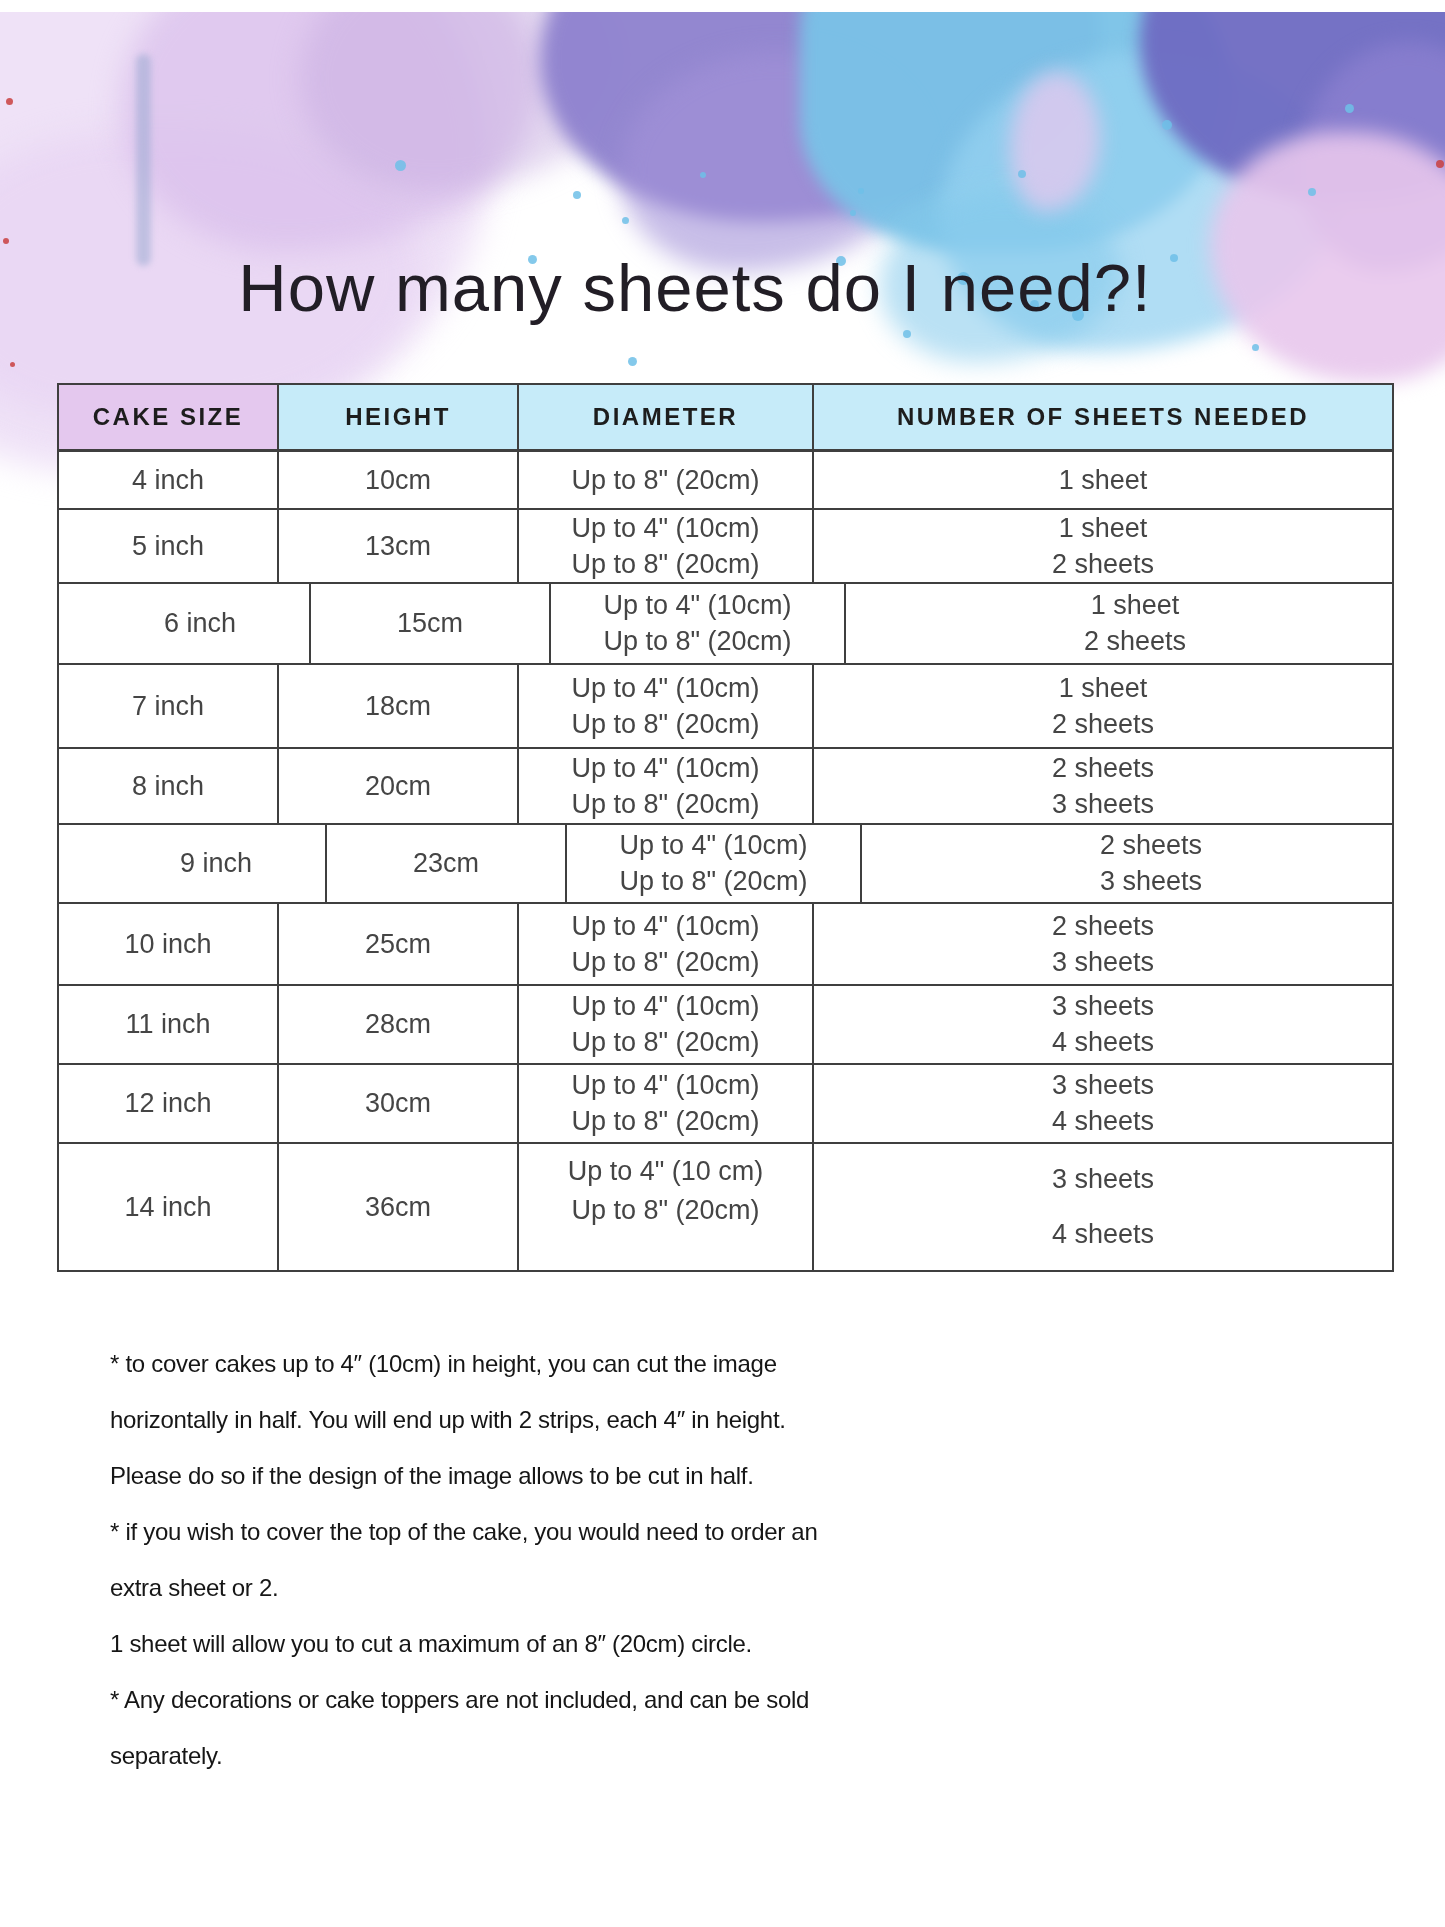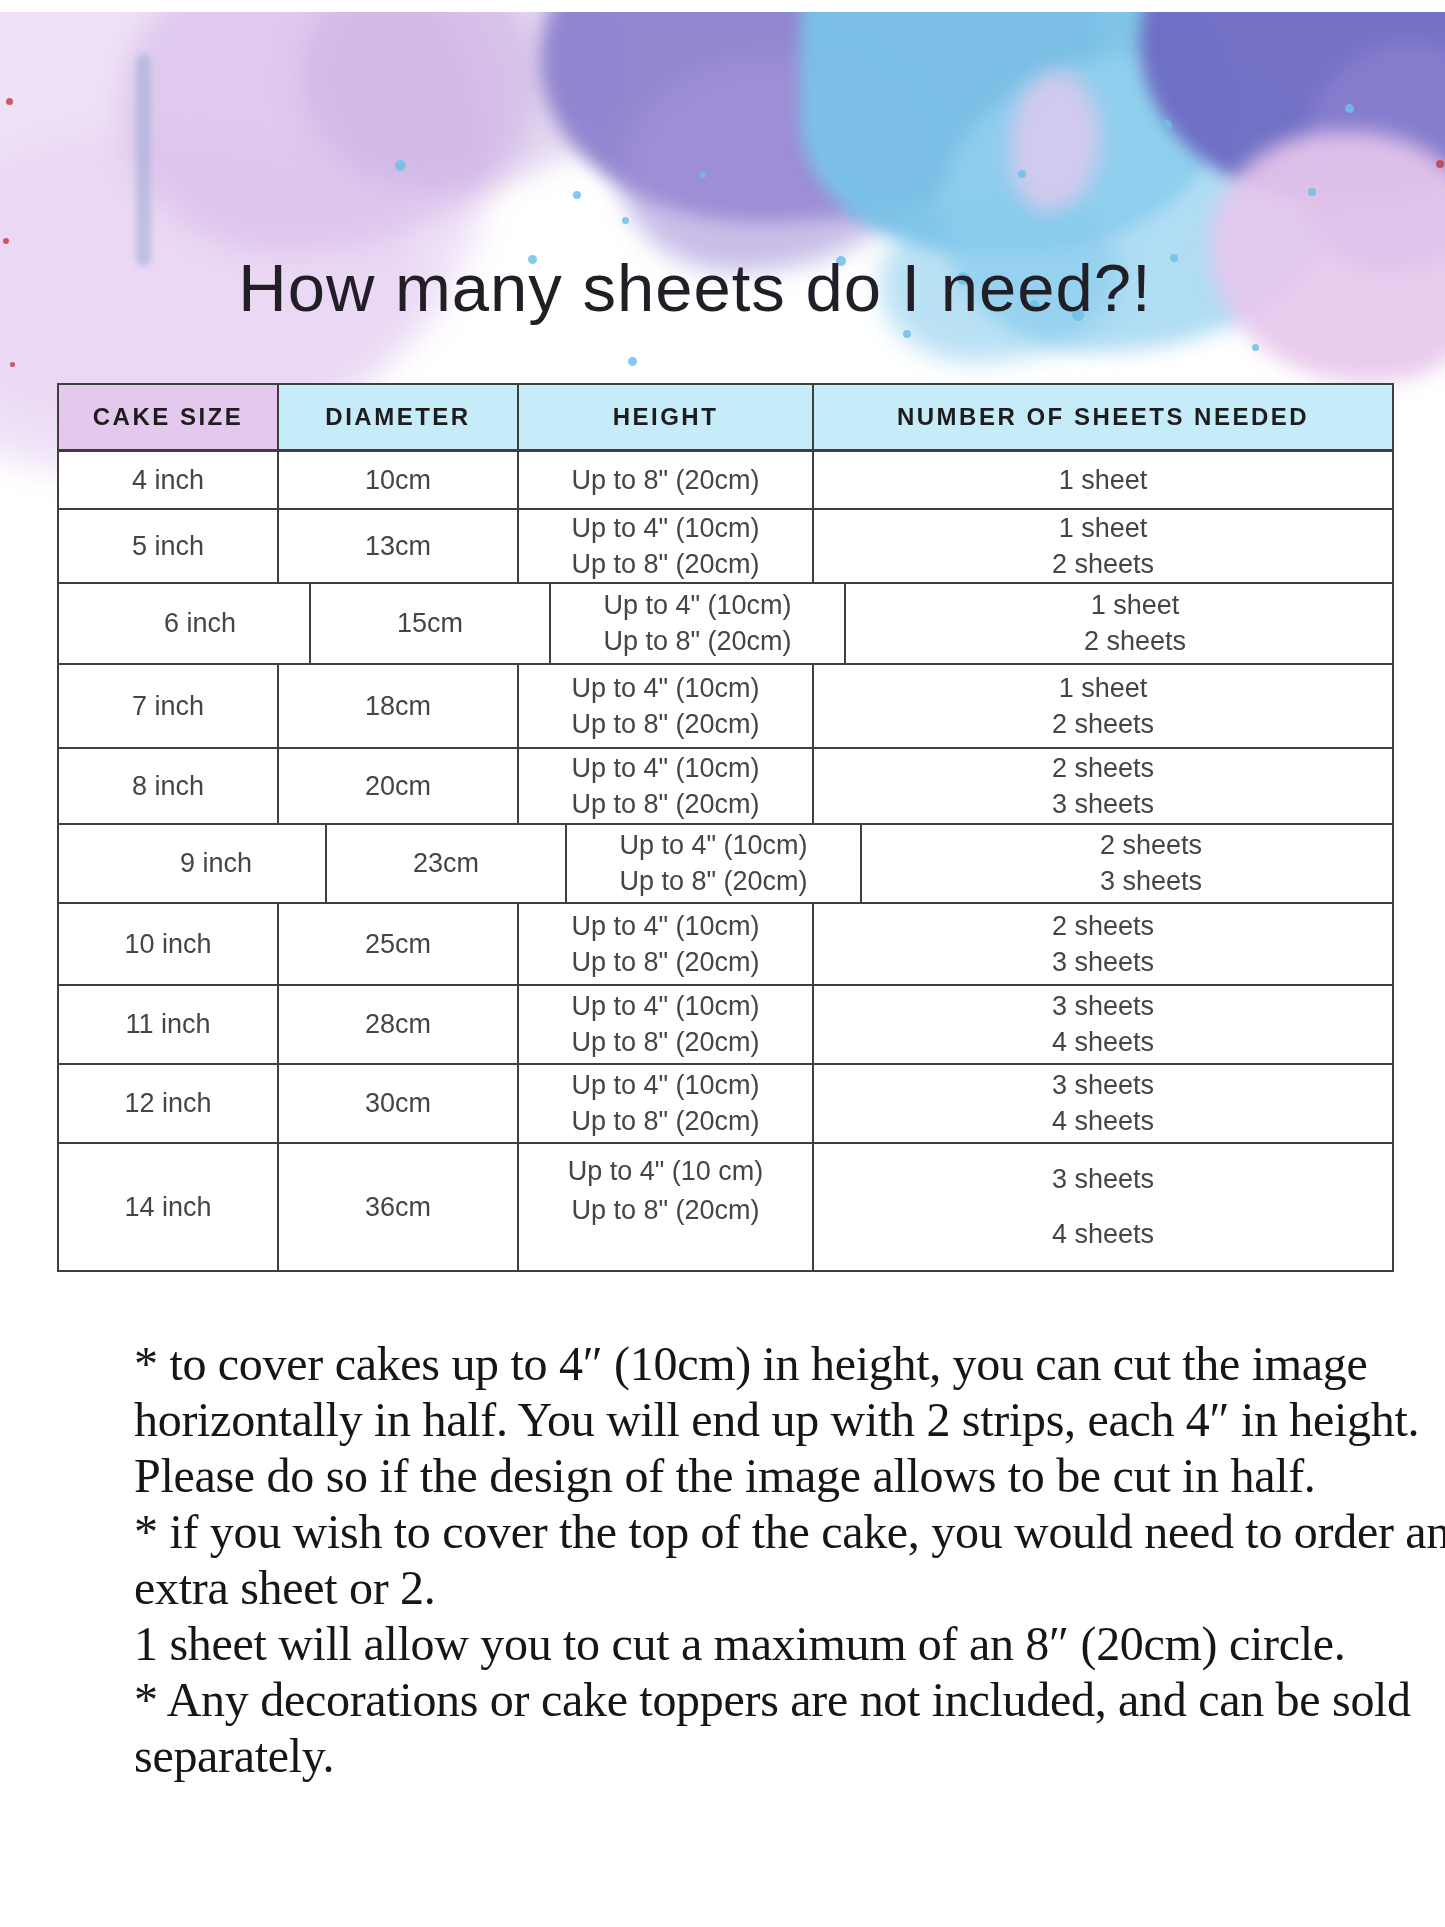--- a/index.html
+++ b/index.html
@@ -63,22 +63,22 @@
   .t-body .t-row:nth-child(6){height:77px;padding-left:48px;}
   .t-body .t-row:nth-child(7){height:80px;}
   .t-body .t-row:nth-child(8){height:77px;}
   .t-body .t-row:nth-child(9){height:77px;}
   .t-body .t-row:nth-child(10){height:126px;}
   .t-body .t-row:nth-child(10) .c-heights{justify-content:flex-start;padding-top:12px;row-gap:8px;}
   .t-body .t-row:nth-child(10) .c-sheets{row-gap:24px;}
   .line{display:block;}
   
   .notes{
-    position:absolute;left:134px;top:1324px;width:1270px;
-    font-size:48px;line-height:56px;color:#161616;letter-spacing:-0.3px;font-family:Liberation Serif, serif;
+    position:absolute;left:110px;top:1324px;width:1270px;
+    font-size:24px;line-height:56px;color:#161616;letter-spacing:-0.3px;
   }
   .note-line{white-space:nowrap;}
 </style>
 </head>
 <body>
 
 <div class="page">
 
   <div class="wc">
     <div class="blob b1"></div>
@@ -120,22 +120,22 @@
         <div class="dot" style="left: 10px; top: 350px; width: 5px; height: 5px; background: rgb(201, 64, 64); opacity: 0.85;"></div>
         <div class="dot" style="left: 1436px; top: 148px; width: 8px; height: 8px; background: rgb(201, 64, 64); opacity: 0.85;"></div>
       </div>
   </div>
 
   <div class="title">How many sheets do I need?!</div>
 
   <div class="table">
     <div class="t-head" id="t-head">
         <div class="th">CAKE SIZE</div>
+        <div class="th">HEIGHT</div>
         <div class="th">DIAMETER</div>
-        <div class="th">HEIGHT</div>
         <div class="th">NUMBER OF SHEETS NEEDED</div>
       </div>
     <div class="t-body" id="t-body">
         <div class="t-row">
           <div class="c c-size">4 inch</div>
           <div class="c c-diameter">10cm</div>
           <div class="c c-heights">
             <span class="line">Up to 8" (20cm)</span>
           </div>
           <div class="c c-sheets">

